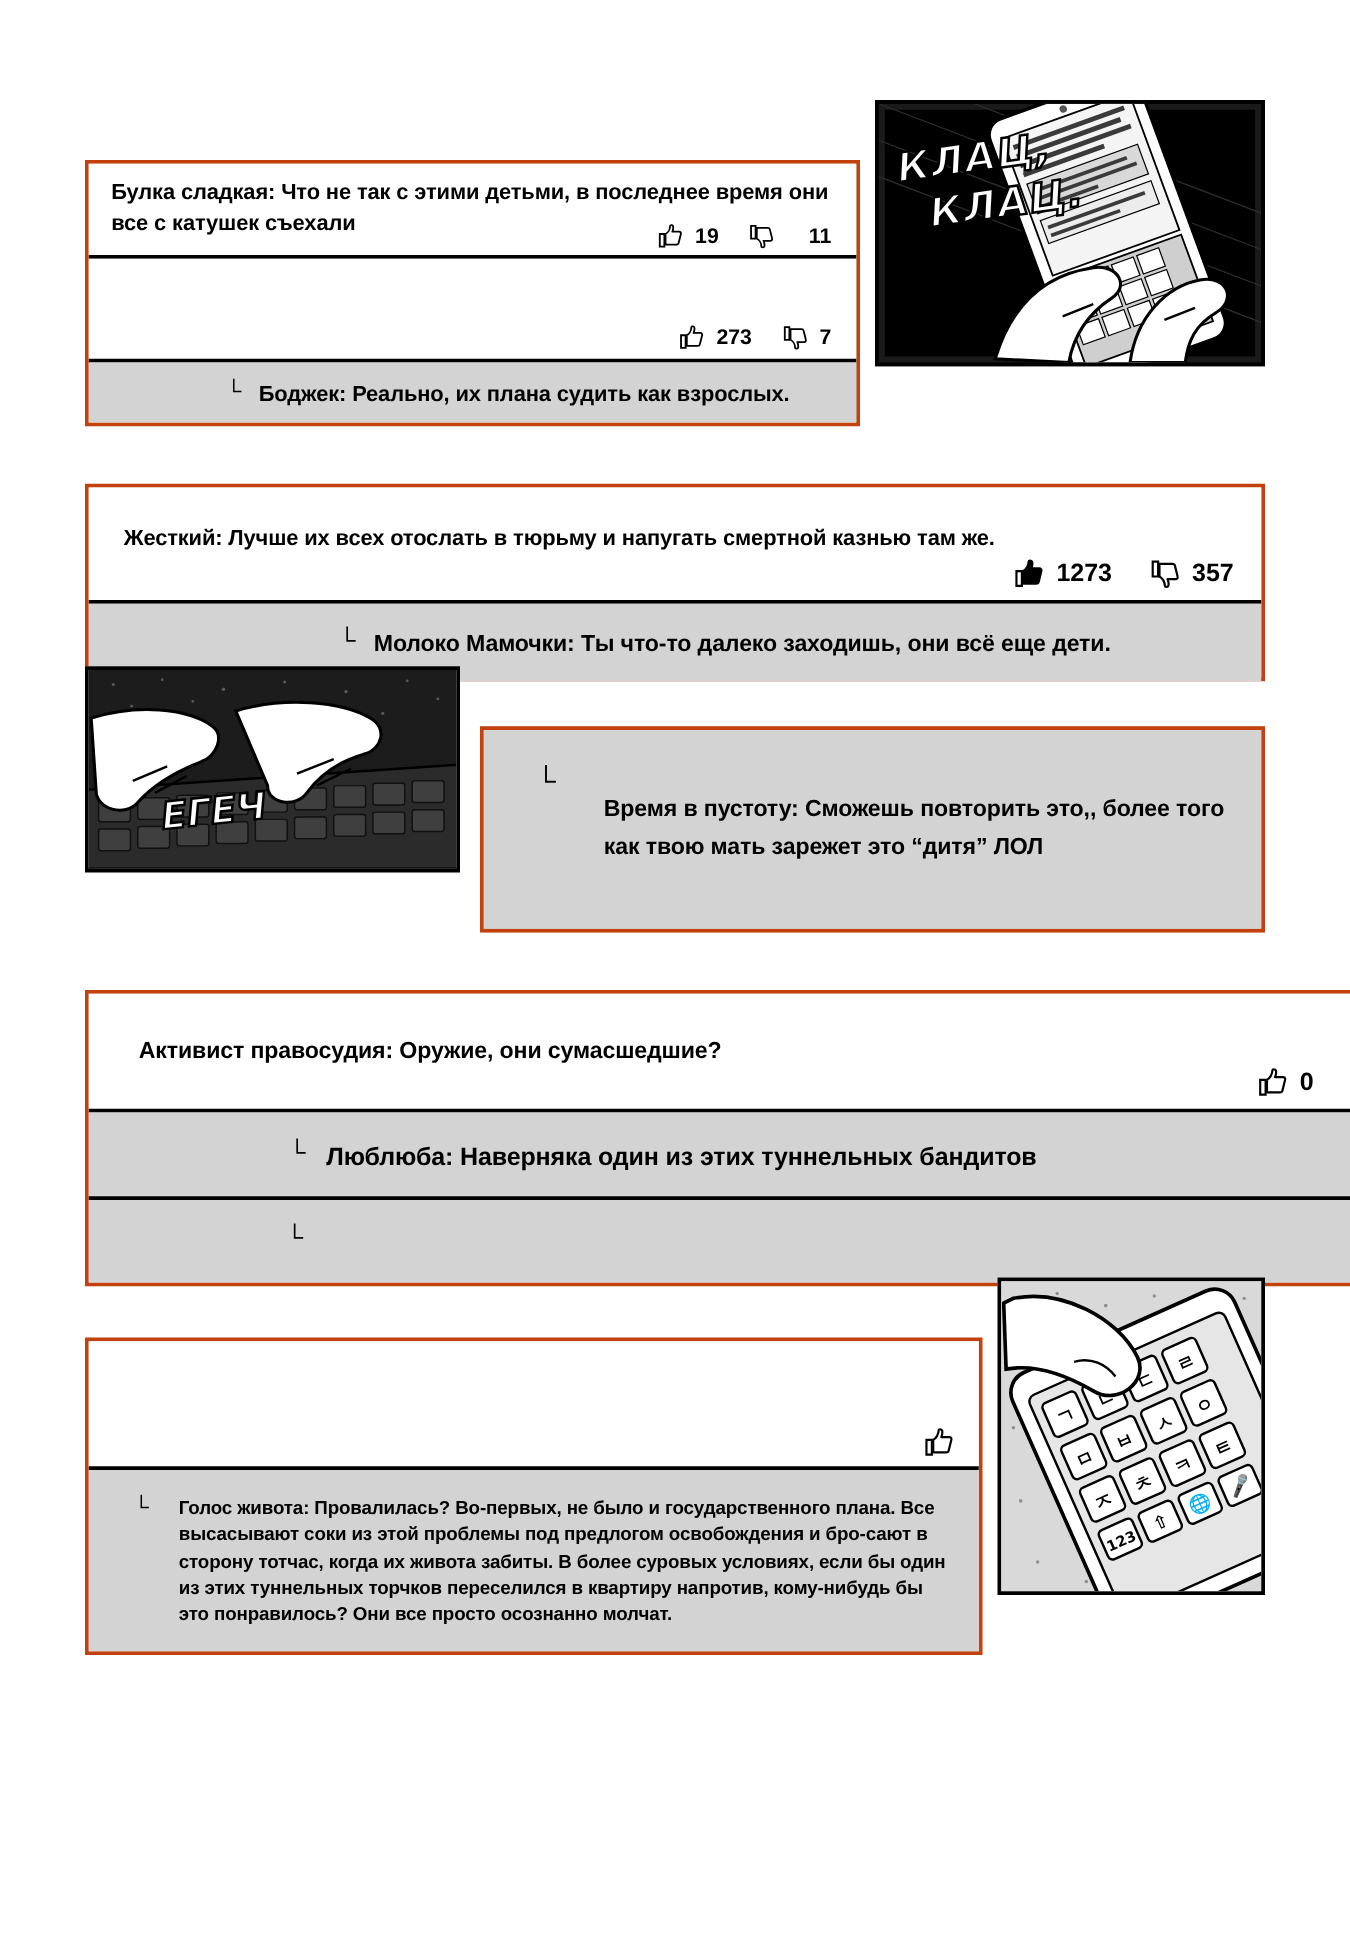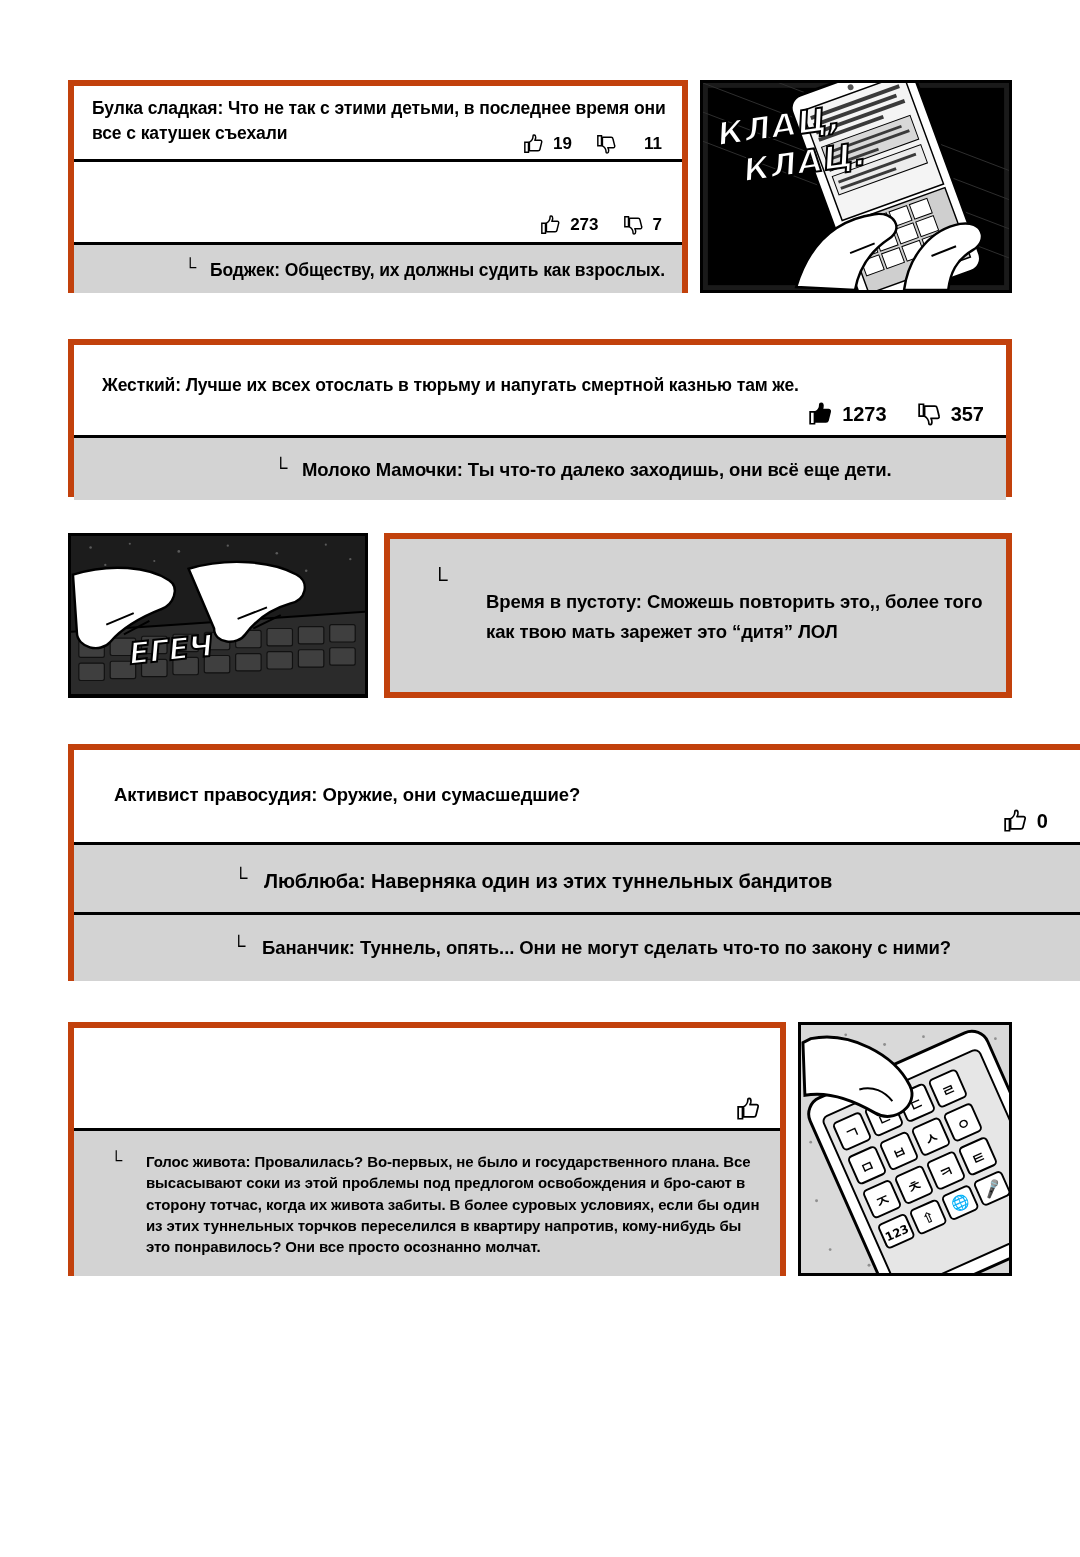--- a/index.html
+++ b/index.html
@@ -17,23 +17,24 @@
   .page {
     position: absolute;
     left: 0; top: 0;
     width: 1080px;
     height: 1557px;
   }
 
   
   .panel {
     position: absolute;
-    border: 6px solid #c2410c;
+    border: 3px solid #c2410c;
     background: #fff;
     box-sizing: border-box;
+    margin-top: 48px;
   }
   .row {
     box-sizing: border-box;
     border-bottom: 3px solid #000;
     position: relative;
     background: #fff;
   }
   .row:last-child { border-bottom: none; }
   .row.grey { background: #d3d3d3; }
 
@@ -140,21 +141,21 @@
           <svg viewBox="0 0 24 24" width="22" height="22">
               <path d="M2 3h4v11H2z" fill="#fff" stroke="#000" stroke-width="1.6"></path>
               <path d="M7 14c2 1 4 4 4 7 0 1 2 1 2.5 0 .6-1.2 0-4-.6-5h6c1.1 0 1.8-1 1.5-2l-2-8c-.2-.9-.9-1.3-1.8-1.3H7z" fill="#fff" stroke="#000" stroke-width="1.6" stroke-linejoin="round"></path>
             </svg>
         </span>
         <span class="num">7</span>
       </div>
     </div>
     <div class="row grey" style="height:48px;">
       <span class="replymark" style="position:absolute; left:110px; top:13px;">└</span>
-      <div class="ctext" style="position:absolute; left:136px; top:13px; width:470px;">Боджек: Обществу, их должны судить как взрослых.</div>
+      <div class="ctext" style="position:absolute; left:136px; top:13px; width:470px;">Боджек: Реально, их плана судить как взрослых.</div>
     </div>
   </div>
 
   <div class="imgpanel" style="left:700px; top:80px; width:312px; height:213px; background:#111;">
     <svg viewBox="0 0 312 213" width="100%" height="100%" preserveAspectRatio="none">
       <rect x="0" y="0" width="312" height="213" fill="#1a1a1a"></rect>
       <g>
         <rect x="5" y="5" width="302" height="203" fill="#000"></rect>
 
         <g stroke="#2f2f2f" stroke-width="1">
@@ -321,21 +322,20 @@
         </span>
         <span class="num big">0</span>
       </div>
     </div>
     <div class="row grey" style="height:70px;">
       <span class="replymark" style="position:absolute; left:160px; top:22px; font-size:19px;">└</span>
       <div class="ctext" style="position:absolute; left:190px; top:22px; width:700px; font-size:20px;">Люблюба: Наверняка один из этих туннельных бандитов</div>
     </div>
     <div class="row grey" style="height:66px;">
       <span class="replymark" style="position:absolute; left:158px; top:20px; font-size:19px;">└</span>
-      <div class="ctext" style="position:absolute; left:188px; top:20px; width:760px; font-size:18.5px;">Бананчик: Туннель, опять... Они не могут сделать что-то по закону с ними?</div>
     </div>
   </div>
 
   <div class="panel" style="left:68px; top:1022px; width:718px; height:254px;">
     <div class="row" style="height:103px;">
       <span class="thumb" style="position:absolute; right:18px; bottom:6px; width:26px;height:26px;">
         <svg viewBox="0 0 24 24" width="26" height="26">
             <path d="M2 10h4v11H2z" fill="#fff" stroke="#000" stroke-width="1.6"></path>
             <path d="M7 10c2-1 4-4 4-7 0-1 2-1 2.5 0 .6 1.2 0 4-.6 5h6c1.1 0 1.8 1 1.5 2l-2 8c-.2.9-.9 1.3-1.8 1.3H7z" fill="#fff" stroke="#000" stroke-width="1.6" stroke-linejoin="round"></path>
           </svg>

